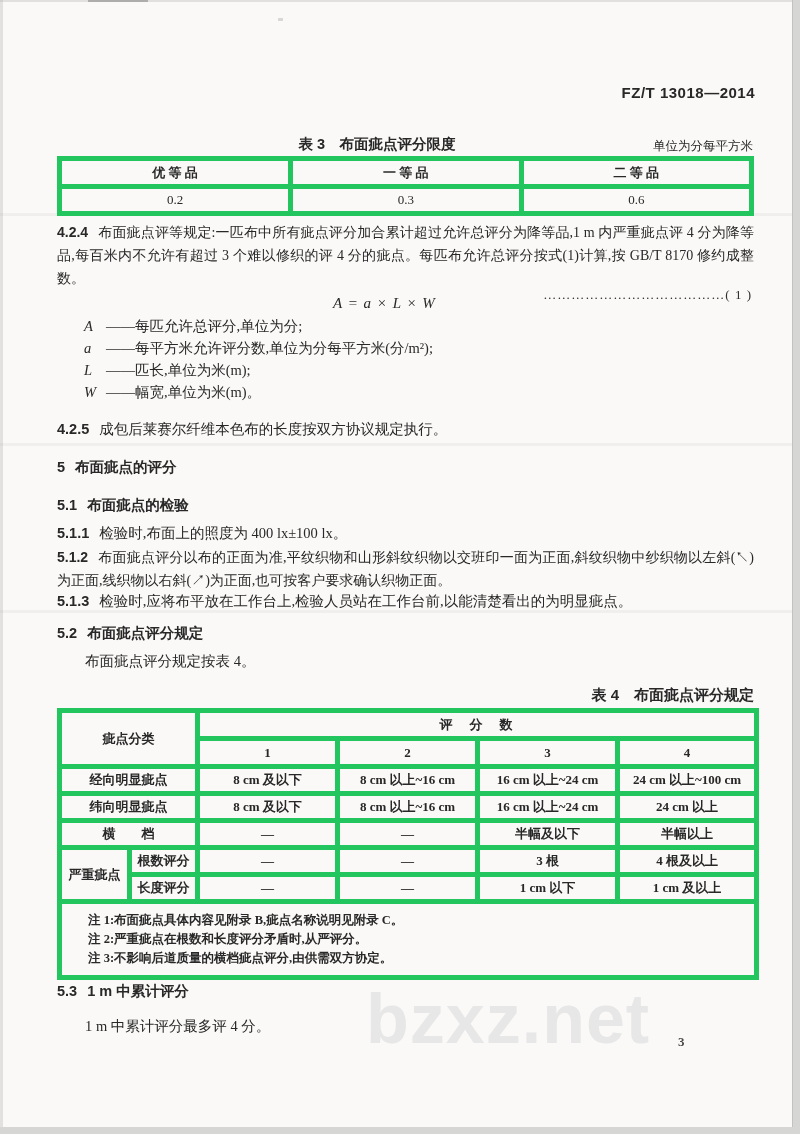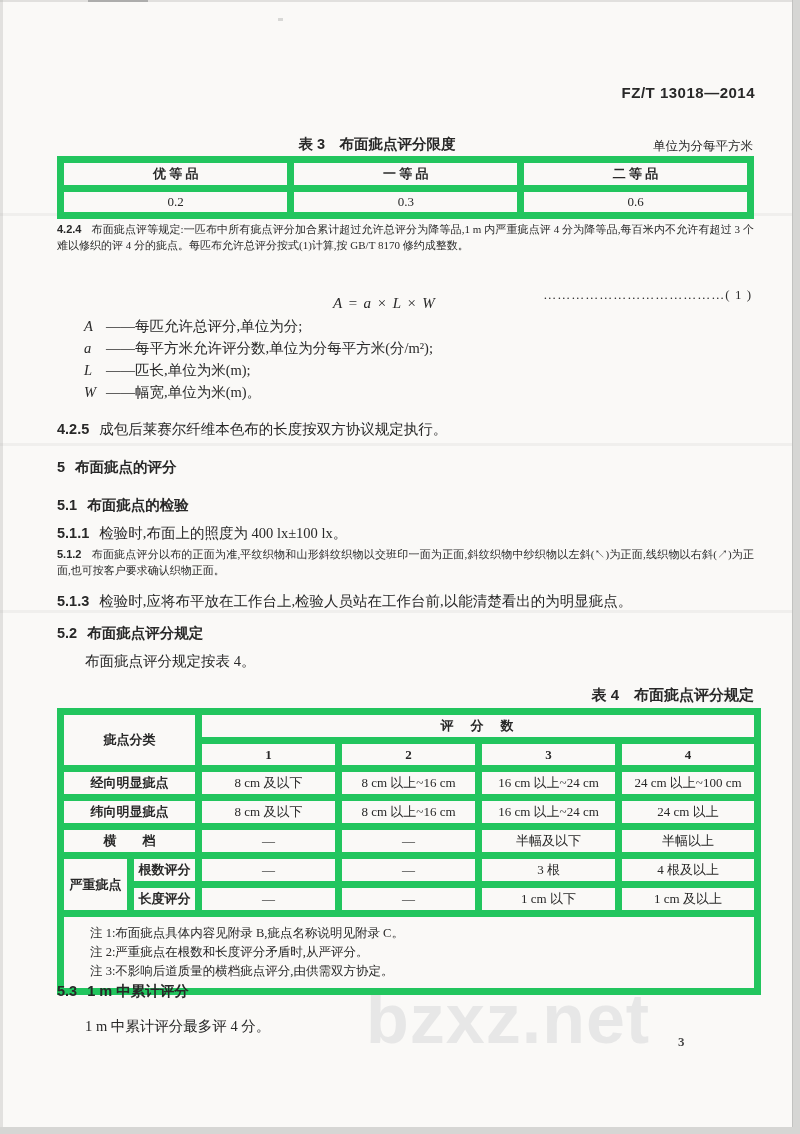--- a/index.html
+++ b/index.html
@@ -17,47 +17,47 @@
   .math { font-family:"Liberation Serif", serif; font-style:italic; }
 
   
   .doc-code { top:84px; right:45px; font-family:"Liberation Sans",sans-serif;
               font-weight:bold; font-size:15px; letter-spacing:0.5px; }
 
   
   .t3-caption { top:135px; left:57px; width:640px; text-align:center; font-size:14.5px; }
   .t3-unit { top:138px; right:47px; font-size:12.5px; }
   .tbl { border-collapse:collapse; table-layout:fixed; }
-  .tbl td { border:7px solid #22c55e; text-align:center; vertical-align:middle;
+  .tbl td { border:5px solid #22c55e; text-align:center; vertical-align:middle;
             font-size:13px; padding:2px 3px; }
   #table3 { top:156px; left:57px; width:697px; }
   #table3 table { width:697px; border:2px solid #333; }
   #table3 td { height:27px; }
   #table3 .th { font-weight:bold; height:28px; }
 
   
-  .para { left:57px; width:697px; font-size:11px; line-height:16px; text-align:justify; }
+  .para { left:57px; width:697px; font-size:14px; line-height:23px; text-align:justify; }
   .line { left:57px; font-size:14.5px; white-space:nowrap; }
   .indent { left:85px; }
 
   
   #formula-row { top:287px; left:57px; width:697px; height:22px; font-size:15px; }
   #formula-expr { position:absolute; left:276px; top:8px; letter-spacing:1px; }
   #formula-leader { position:absolute; right:2px; top:0; font-size:13px; letter-spacing:1px; color:#2f2f2f; }
   #legend { top:315px; left:84px; font-size:14.5px; }
   #legend .lg-line { height:22px; line-height:22px; white-space:nowrap; }
   #legend .sym { display:inline-block; width:22px; }
 
   .h-sec { font-size:14.5px; }
 
   
   .t4-caption { top:686px; left:57px; width:697px; text-align:right; font-size:15px; }
   #table4 { top:708px; left:57px; width:697px; }
   #table4 table { width:697px; border:2px solid #333; }
-  #table4 td { height:27px; }
+  #table4 td { height:27px;font-weight:bold; }
   #table4 .th { font-weight:bold; height:28px; }
   #table4 .score-head { border-bottom:3px double #3c3c3c; letter-spacing:2px; }
   #table4 .lbl { font-weight:bold; }
   #table4 .notes { text-align:left; padding:7px 10px 7px 26px; height:auto;border-radius:30px; }
   #table4 .notes div { font-size:12.5px; line-height:19px; }
 
   
   #watermark { left:366px; top:984px; font-family:"Liberation Sans",sans-serif;
                font-weight:bold; font-size:70px; color:#e7e7e7; letter-spacing:1px;
                z-index:0; line-height:1; }

